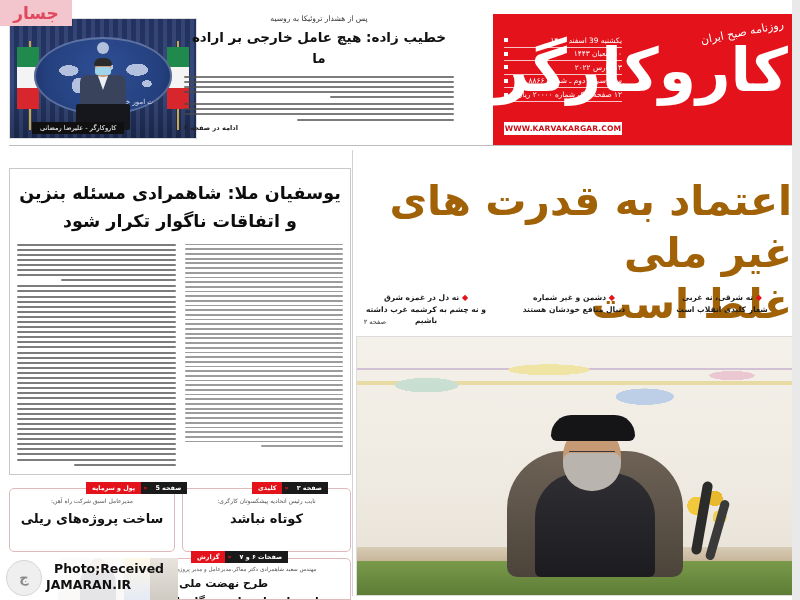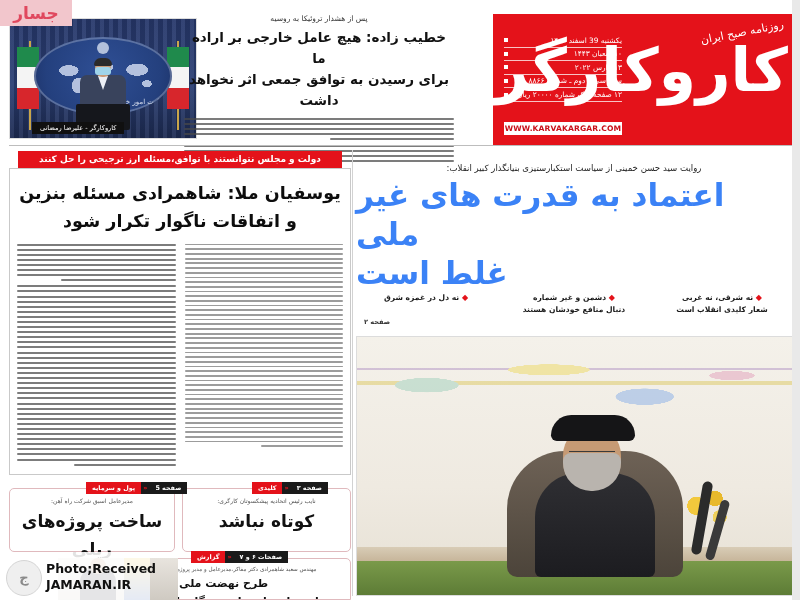--- a/index.html
+++ b/index.html
@@ -150,32 +150,32 @@
   #lead-cols{display:flex;flex-direction:row-reverse;gap:9px;}
   #lead-cols .col{flex:1;}
 
   
   #main-kicker{
     position:absolute;left:356px;top:163px;width:436px;
     font-size:8.6px;color:#222;text-align:center;
   }
   #main-head{
     position:absolute;left:356px;top:176px;width:436px;
-    font-size:31px;font-weight:bold;line-height:1.26;text-align:left;color:#3b82f6;
+    font-size:41px;font-weight:bold;line-height:1.26;text-align:right;color:#a16207;
   }
   #main-bullets{
     position:absolute;left:356px;top:292px;width:436px;
     display:flex;flex-direction:row-reverse;justify-content:space-between;
   }
   #main-bullets .b{width:140px;text-align:center;font-size:7.6px;line-height:1.5;
     font-weight:bold;color:#1a1a1a;}
   #main-bullets .b .dot{color:#e4121a;font-size:8px;}
   #main-page{
     position:absolute;left:356px;top:318px;width:30px;
-    font-size:6.6px;font-weight:bold;color:#333;text-align:left;margin-left:8px;
+    font-size:6.6px;font-weight:normal;color:#333;text-align:right;
   }
 
   
   #photo-main{
     position:absolute;left:356px;top:336px;width:436px;height:258px;
     overflow:hidden;border:1px solid #dcdcdc;background:#efe9df;
   }
   #pm-wall{position:absolute;inset:0;
     background:linear-gradient(180deg,#f4f1ea 0%,#efeae1 58%,#e6e0d4 100%);}
   #pm-art{position:absolute;left:0;right:0;top:4px;height:96px;opacity:.72;
@@ -222,21 +222,21 @@
   }
   .tag .t1{background:#e4121a;color:#fff;padding:0 6px;line-height:12px;white-space:nowrap;}
   .tag .chev{color:#e4121a;background:#1a1a1a;padding:0 2px;line-height:12px;}
   .tag .t2{background:#1a1a1a;color:#fff;padding:0 6px;line-height:12px;white-space:nowrap;}
 
   .teaser{
     position:absolute;box-sizing:border-box;
     border:1px solid #e0b9bd;border-radius:5px;background:#fff;padding:8px 8px 6px;
   }
   .teaser .kick{font-size:6px;color:#555;text-align:center;margin-bottom:4px;}
-  .teaser .hd{font-size:17px;font-weight:bold;line-height:1.62;text-align:center;color:#111;}
+  .teaser .hd{font-size:13px;font-weight:bold;line-height:1.62;text-align:center;color:#111;}
 
   #teaser-right{left:182px;top:488px;width:169px;height:64px;}
   #teaser-left{left:9px;top:488px;width:166px;height:64px;}
   #tag-right{left:252px;top:482px;}
   #tag-left{left:86px;top:482px;}
 
   #report-box{
     position:absolute;left:58px;top:558px;width:293px;height:42px;
     box-sizing:border-box;border:1px solid #e0b9bd;border-top-left-radius:5px;
     border-top-right-radius:5px;background:#fff;padding:7px 8px 0;overflow:hidden;
@@ -248,21 +248,21 @@
   
   #credit{
     position:absolute;left:0;top:552px;width:150px;height:48px;z-index:30;
     background:rgba(255,255,255,.88);
   }
   #credit .logo{
     position:absolute;left:6px;top:8px;width:34px;height:34px;border-radius:50%;
     background:#efefef;border:1px solid #d5d5d5;color:#8a8a8a;
     font-size:13px;font-weight:bold;line-height:34px;text-align:center;
   }
-  #credit .l1{position:absolute;left:46px;top:9px;font-size:12.5px;font-weight:bold;
+  #credit .l1{position:absolute;left:54px;top:9px;font-size:12.5px;font-weight:bold;
     color:#111;direction:ltr;white-space:nowrap;}
   #credit .l2{position:absolute;left:46px;top:25px;font-size:12.5px;font-weight:bold;
     color:#111;direction:ltr;white-space:nowrap;}
   #credit-photo{
     position:absolute;left:58px;top:558px;width:120px;height:42px;z-index:20;overflow:hidden;
     background:linear-gradient(180deg,#e8e4de,#cfcac2);
   }
   #credit-photo .p{position:absolute;left:22px;bottom:0;width:36px;height:32px;
     background:#2a2f3c;border-radius:14px 14px 0 0;}
   #credit-photo .h{position:absolute;left:32px;bottom:26px;width:16px;height:16px;
@@ -337,40 +337,38 @@
         <div class="mask"></div>
     </div>
     <div id="podium"></div>
     <div id="caption-top">کاروکارگر - علیرضا رمضانی</div>
   </div>
 
   <div id="mid-top" class="rtl">
     <div id="mid-kicker">پس از هشدار تروئیکا به روسیه</div>
     <div id="mid-head">
       <div>خطیب زاده: هیچ عامل خارجی بر اراده ما</div>
-      <div>برای رسیدن به توافق جمعی اثر نخواهد داشت</div>
     </div>
     <div id="mid-body" class="copy">
       <i style="width:100%"></i>
         <i style="width:100%"></i>
         <i style="width:100%"></i>
       <i style="width:100%"></i>
         <i style="width:46%"></i>
       <i style="width:100%;margin-top:5px"></i>
         <i style="width:100%"></i>
       <i style="width:100%"></i>
         <i style="width:58%"></i>
     </div>
     <div id="mid-cont">ادامه در صفحه ۲</div>
   </div>
 
   <div id="sep-top"></div>
   <div id="gutter-v"></div>
 
-  <div id="lead-banner">دولت و مجلس نتوانستند با توافق،مسئله ارز ترجیحی را حل کنند</div>
   <div id="lead-box">
     <div id="lead-head" class="rtl">
       <div>یوسفیان ملا: شاهمرادی مسئله بنزین</div>
       <div>و اتفاقات ناگوار تکرار شود</div>
     </div>
     <div id="lead-cols">
       <div class="col copy">
         <i style="width:100%"></i>
           <i style="width:100%"></i>
           <i style="width:100%"></i>
@@ -458,29 +456,29 @@
           <i style="width:100%"></i>
         <i style="width:100%"></i>
           <i style="width:100%"></i>
           <i style="width:100%"></i>
         <i style="width:100%"></i>
           <i style="width:52%"></i>
       </div>
     </div>
   </div>
 
-  <div id="main-kicker" class="rtl ctr">روایت سید حسن خمینی از سیاست استکبارستیزی بنیانگذار کبیر انقلاب:</div>
   <div id="main-head" class="rtl">
     <div>اعتماد به قدرت های غیر ملی</div>
     <div>غلط است</div>
   </div>
   <div id="main-bullets" class="rtl">
     <div class="b">
       <div><span class="dot">◆</span>
         <span>نه دل در غمزه شرق</span></div>
+      <div>و نه چشم به کرشمه غرب داشته باشیم</div>
     </div>
     <div class="b">
       <div><span class="dot">◆</span>
         <span>دشمن و غیر شماره</span></div>
       <div>دنبال منافع خودشان هستند</div>
     </div>
     <div class="b">
       <div><span class="dot">◆</span>
         <span>نه شرقی، نه غربی</span></div>
       <div>شعار کلیدی انقلاب است</div>

